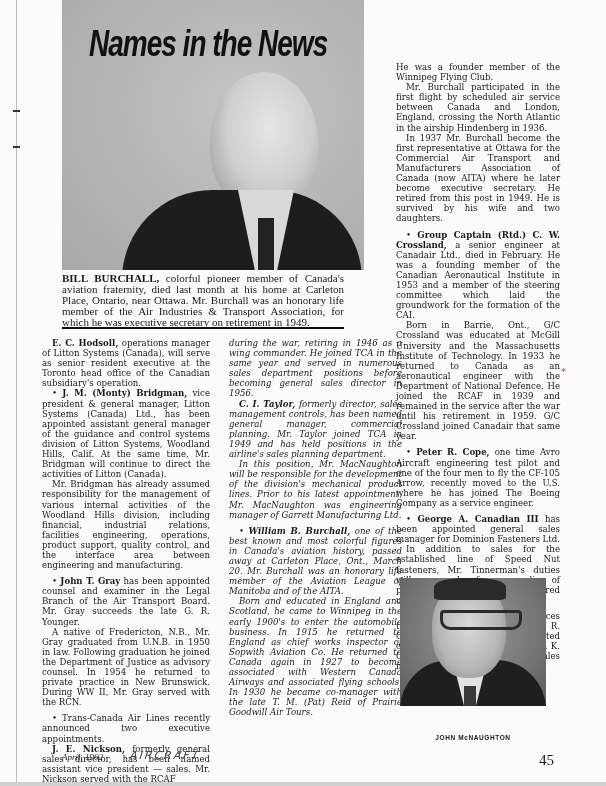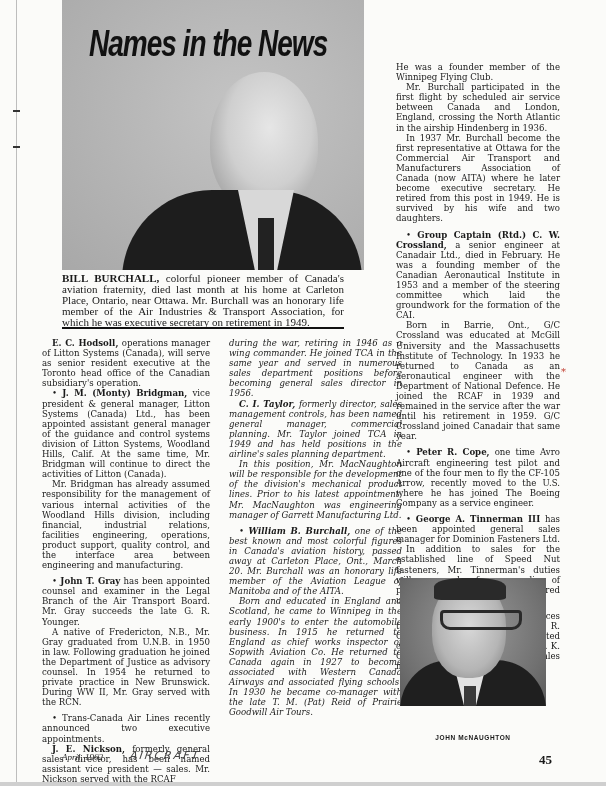--- a/index.html
+++ b/index.html
@@ -48,21 +48,21 @@
     background: radial-gradient(ellipse at 50% 45%, #d9d9d9 0%, #b5b5b5 60%, #7a7a7a 100%); }
   .ps-hair { position: absolute; left: 34px; top: 0; width: 72px; height: 22px; border-radius: 40% 40% 10% 10%; background: #2a2a2a; }
   .ps-glasses { position: absolute; left: 40px; top: 32px; width: 76px; height: 14px; border: 3px solid #2a2a2a; border-radius: 4px 4px 10px 10px; }
   .ps-jacket { position: absolute; left: 0; top: 82px; width: 146px; height: 60px; background: #1f1f1f; border-radius: 50px 50px 0 0; }
   .ps-shirt { position: absolute; left: 52px; top: 80px; width: 36px; height: 50px; background: #e2e2e2; clip-path: polygon(0 0,100% 0,65% 100%,35% 100%); }
   .ps-tie { position: absolute; left: 64px; top: 108px; width: 12px; height: 24px; background: #3a3a3a; }
   .caption-small { position: absolute; left: 400px; top: 734px; width: 146px; text-align: center;
     font-family: "Liberation Sans", sans-serif; font-weight: bold; font-size: 6.5px; letter-spacing: 0.6px; }
   .footer-date { position: absolute; left: 62px; top: 752px; font-family: "Liberation Serif", serif; font-style: italic; font-size: 9px; }
   .footer-logo { position: absolute; left: 130px; top: 749px; font-family: "DejaVu Sans", sans-serif; font-style: italic; font-size: 11px; letter-spacing: 2px; color: #444; transform: skewX(-8deg); }
-  .page-num { position: absolute; left: 539px; top: 752px; font-family: "Liberation Serif", serif; font-size: 13px; font-weight: bold; }
+  .page-num { position: absolute; left: 539px; top: 752px; font-family: "Liberation Serif", serif; font-size: 15px; }
   .bottom-edge { position: absolute; left: 0; top: 782px; width: 606px; height: 4px; background: #cfcfcf; }
   .asterisk { position: absolute; left: 561px; top: 366px; color: #c0392b; font-size: 10px; }
 </style>
 </head>
 <body>
 
 <div class="margin-line"></div>
 <div class="tick" style="top:110px"></div>
 <div class="tick" style="top:146px"></div>
 
@@ -95,21 +95,21 @@
     <p class="gap"><span>• </span><b>William B. Burchall,</b><span> one of the best known and most colorful figures in Canada's aviation history, passed away at Carleton Place, Ont., March 20. Mr. Burchall was an honorary life member of the Aviation League of Manitoba and of the AITA.</span></p>
     <p><span>Born and educated in England and Scotland, he came to Winnipeg in the early 1900's to enter the automobile business. In 1915 he returned to England as chief works inspector of Sopwith Aviation Co. He returned to Canada again in 1927 to become associated with Western Canada Airways and associated flying schools. In 1930 he became co-manager with the late T. M. (Pat) Reid of Prairie Goodwill Air Tours.</span></p>
   </div>
 <div class="col c3">
     <p style="text-indent: 0px;"><span>He was a founder member of the Winnipeg Flying Club.</span></p>
     <p><span>Mr. Burchall participated in the first flight by scheduled air service between Canada and London, England, crossing the North Atlantic in the airship Hindenberg in 1936.</span></p>
     <p><span>In 1937 Mr. Burchall become the first representative at Ottawa for the Commercial Air Transport and Manufacturers Association of Canada (now AITA) where he later become executive secretary. He retired from this post in 1949. He is survived by his wife and two daughters.</span></p>
     <p class="gap"><span>• </span><b>Group Captain (Rtd.) C. W. Crossland,</b><span> a senior engineer at Canadair Ltd., died in February. He was a founding member of the Canadian Aeronautical Institute in 1953 and a member of the steering committee which laid the groundwork for the formation of the CAI.</span></p>
     <p><span>Born in Barrie, Ont., G/C Crossland was educated at McGill University and the Massachusetts Institute of Technology. In 1933 he returned to Canada as an aeronautical engineer with the Department of National Defence. He joined the RCAF in 1939 and remained in the service after the war until his retirement in 1959. G/C Crossland joined Canadair that same year.</span></p>
     <p class="gap"><span>• </span><b>Peter R. Cope,</b><span> one time Avro Aircraft engineering test pilot and one of the four men to fly the CF-105 Arrow, recently moved to the U.S. where he has joined The Boeing Company as a service engineer.</span></p>
-    <p class="gap"><span>• </span><b>George A. Tinnerman III</b><span> has been appointed general sales manager for Dominion Fasteners Ltd.</span></p>
+    <p class="gap"><span>• </span><b>George A. Canadian III</b><span> has been appointed general sales manager for Dominion Fasteners Ltd.</span></p>
     <p><span>In addition to sales for the established line of Speed Nut fasteners, Mr. Tinnerman's duties will cover sales for a new line of plastic fasteners to be manufactured under Tinnerman patents.</span></p>
     <p class="gap"><span>• </span><span>British Aircraft Corp. announces two new executive appointments. R. C. Handasyde has been appointed civil aircraft sales manager, and J. K. Quill becomes military aircraft sales manager.</span></p>
   </div>
 
 <div class="asterisk">*</div>
 
 <div class="photo-small">
   <div class="ps-jacket"></div>
   <div class="ps-shirt"></div>
   <div class="ps-tie"></div>

